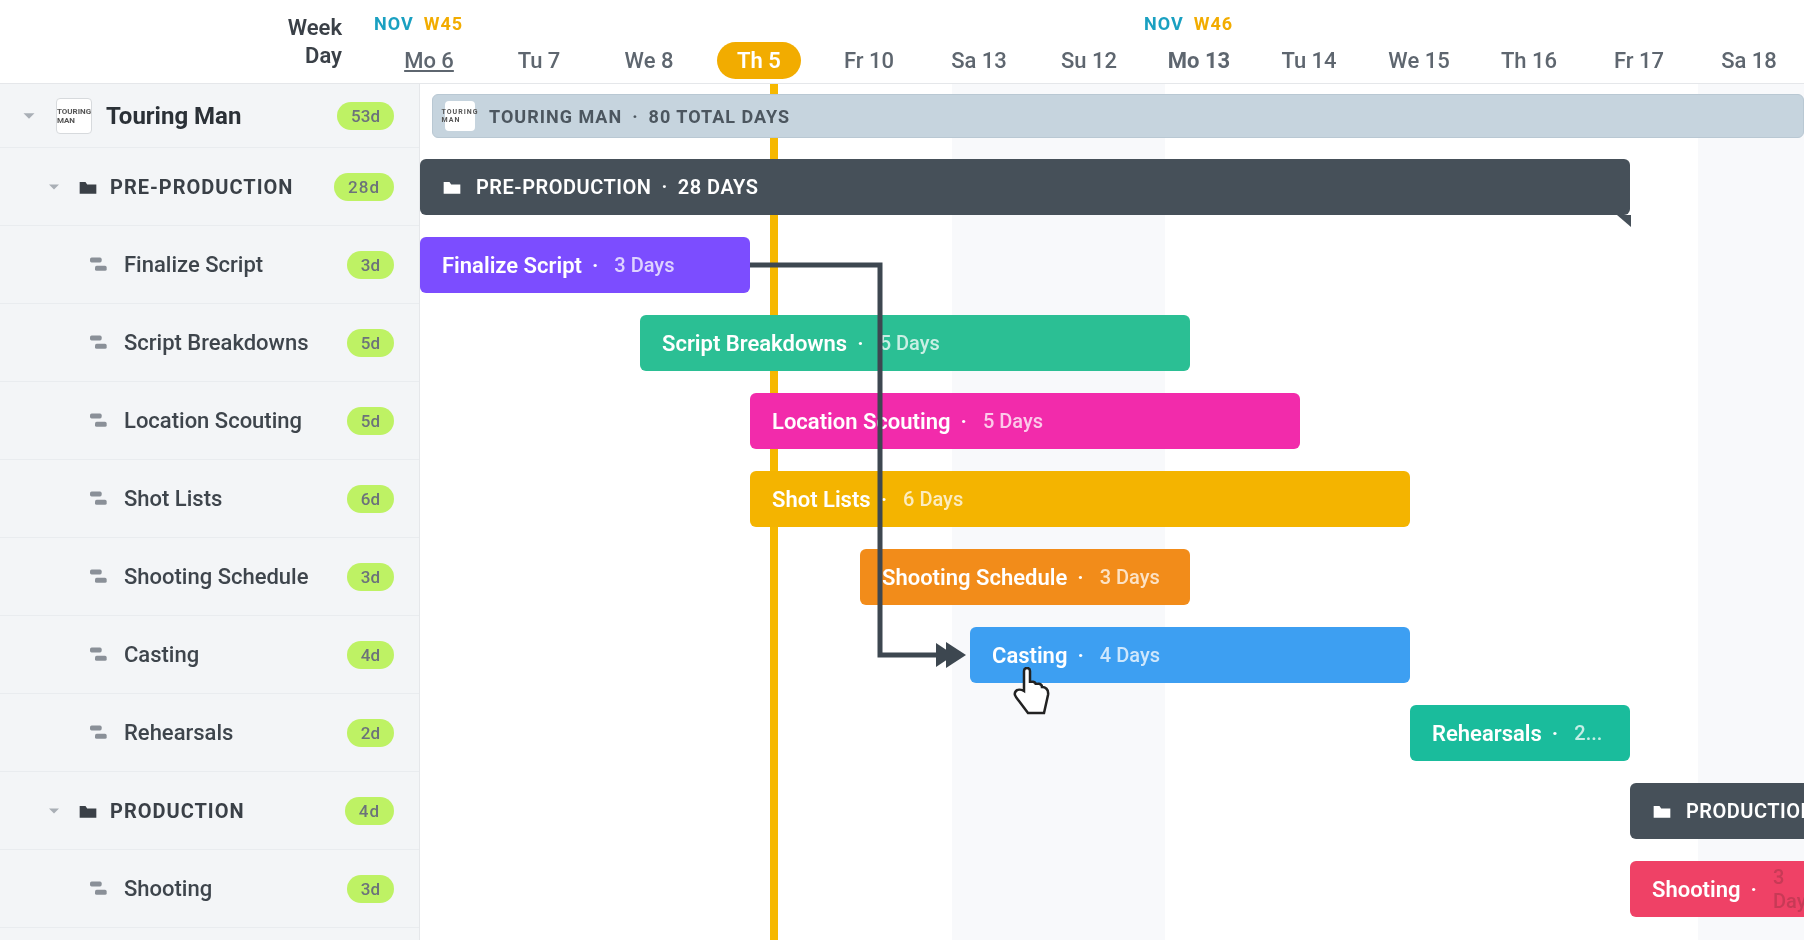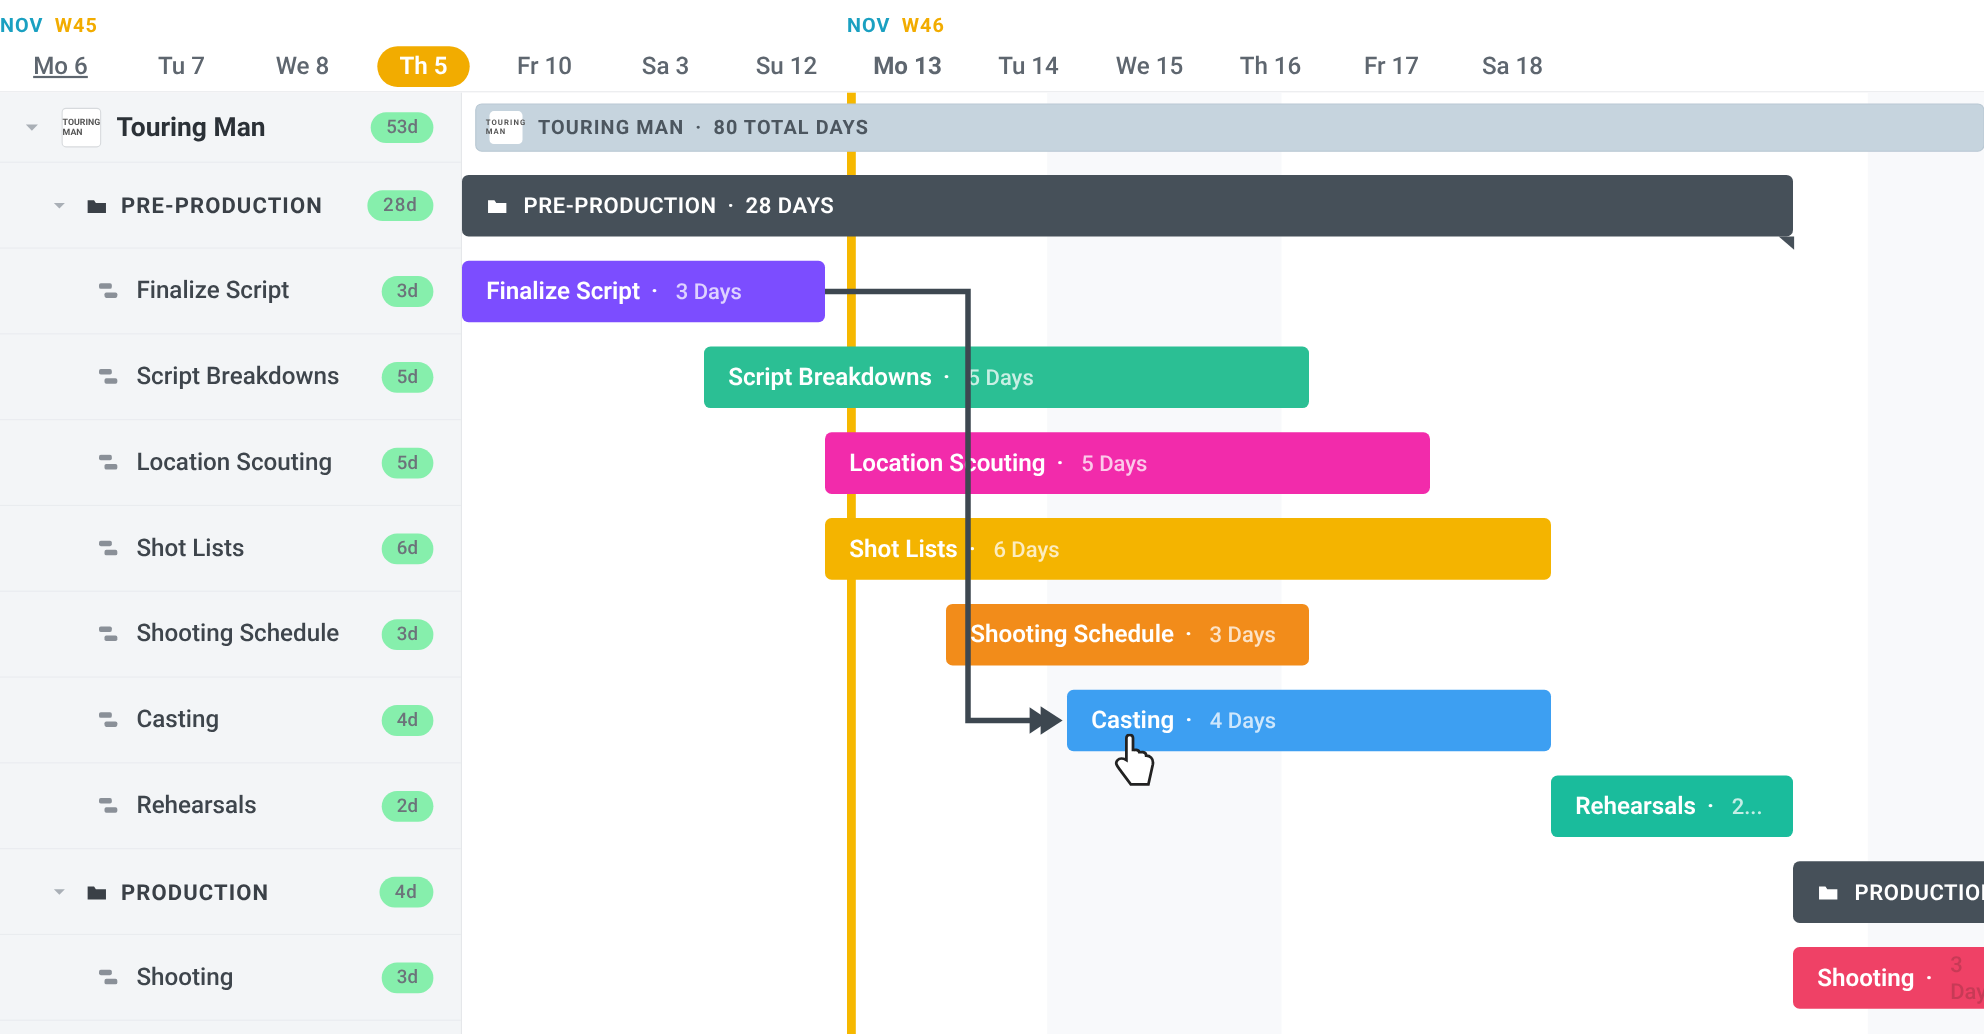--- a/index.html
+++ b/index.html
@@ -23,21 +23,21 @@
 .day-cell { display: flex; align-items: center; justify-content: center; color: #5e666f; font-size: 22px; font-weight: 500; }
 .day-cell.current span { background: #f2ac00; color: #fff; border-radius: 999px; padding: 6px 20px; font-weight: 600; }
 
 
 .body { display: flex; flex: 1; position: relative; overflow: hidden; }
 
 
 .sidebar { width: 420px; background: #f3f5f7; border-right: 1px solid #e5e7ea; }
 .row { display: flex; align-items: center; height: 78px; border-bottom: 1px solid #e9ecef; padding-right: 25px; }
 .row-top { height: 64px; }
-.badge { margin-left: auto; background: #86efac; color: #6c737a; font-size: 17px; font-weight: 500; border-radius: 999px; padding: 4px 14px; }
+.badge { margin-left: auto; background: #bef264; color: #6c737a; font-size: 17px; font-weight: 500; border-radius: 999px; padding: 4px 14px; }
 
 .r-project { font-size: 24px; font-weight: 700; color: #2b3137; padding-left: 18px; }
 .r-project .thumb { width: 36px; height: 36px; background: #fff; border: 1px solid #d7dadd; border-radius: 4px; margin: 0 14px 0 6px; display: inline-flex; align-items: center; justify-content: center; font-size: 8px; color: #555; font-weight: 700; }
 .r-project .caret, .r-group .caret { color: #a9afb6; margin-right: 10px; }
 .r-group { font-size: 20px; font-weight: 700; color: #3a4047; letter-spacing: 1px; padding-left: 44px; }
 .r-group .folder { margin: 0 12px 0 4px; }
 .r-task { font-size: 22px; font-weight: 500; color: #3e454c; padding-left: 90px; }
 .r-task .ticon { margin-right: 14px; color: #8a9098; }
 
 
@@ -68,20 +68,24 @@
 .dep-svg { position: absolute; top: 0; left: 0; z-index: 4; pointer-events: none; }
 
 .cursor { position: absolute; z-index: 10; width: 44px; height: 44px; }
 </style>
 </head>
 <body>
 
 <div class="app">
 
   <div class="header">
+    <div class="header-left">
+      <div class="hl1">Week</div>
+      <div class="hl2">Day</div>
+    </div>
     <div class="header-right">
       <div class="weeks-row" id="weeks-row">
           <div class="week-label" style="width: 770px;">
             <span class="month">NOV</span>
             <span class="wk">W45</span>
           </div>
           <div class="week-label" style="width: 660px;">
             <span class="month">NOV</span>
             <span class="wk">W46</span>
           </div>
@@ -96,21 +100,21 @@
           <div class="day-cell" style="width: 110px;">
             <span>We 8</span>
           </div>
           <div class="day-cell current" style="width: 110px;">
             <span>Th 5</span>
           </div>
           <div class="day-cell" style="width: 110px;">
             <span>Fr 10</span>
           </div>
           <div class="day-cell" style="width: 110px;">
-            <span>Sa 3</span>
+            <span>Sa 13</span>
           </div>
           <div class="day-cell" style="width: 110px;">
             <span>Su 12</span>
           </div>
           <div class="day-cell" style="width: 110px; font-weight: bold;">
             <span>Mo 13</span>
           </div>
           <div class="day-cell" style="width: 110px;">
             <span>Tu 14</span>
           </div>

